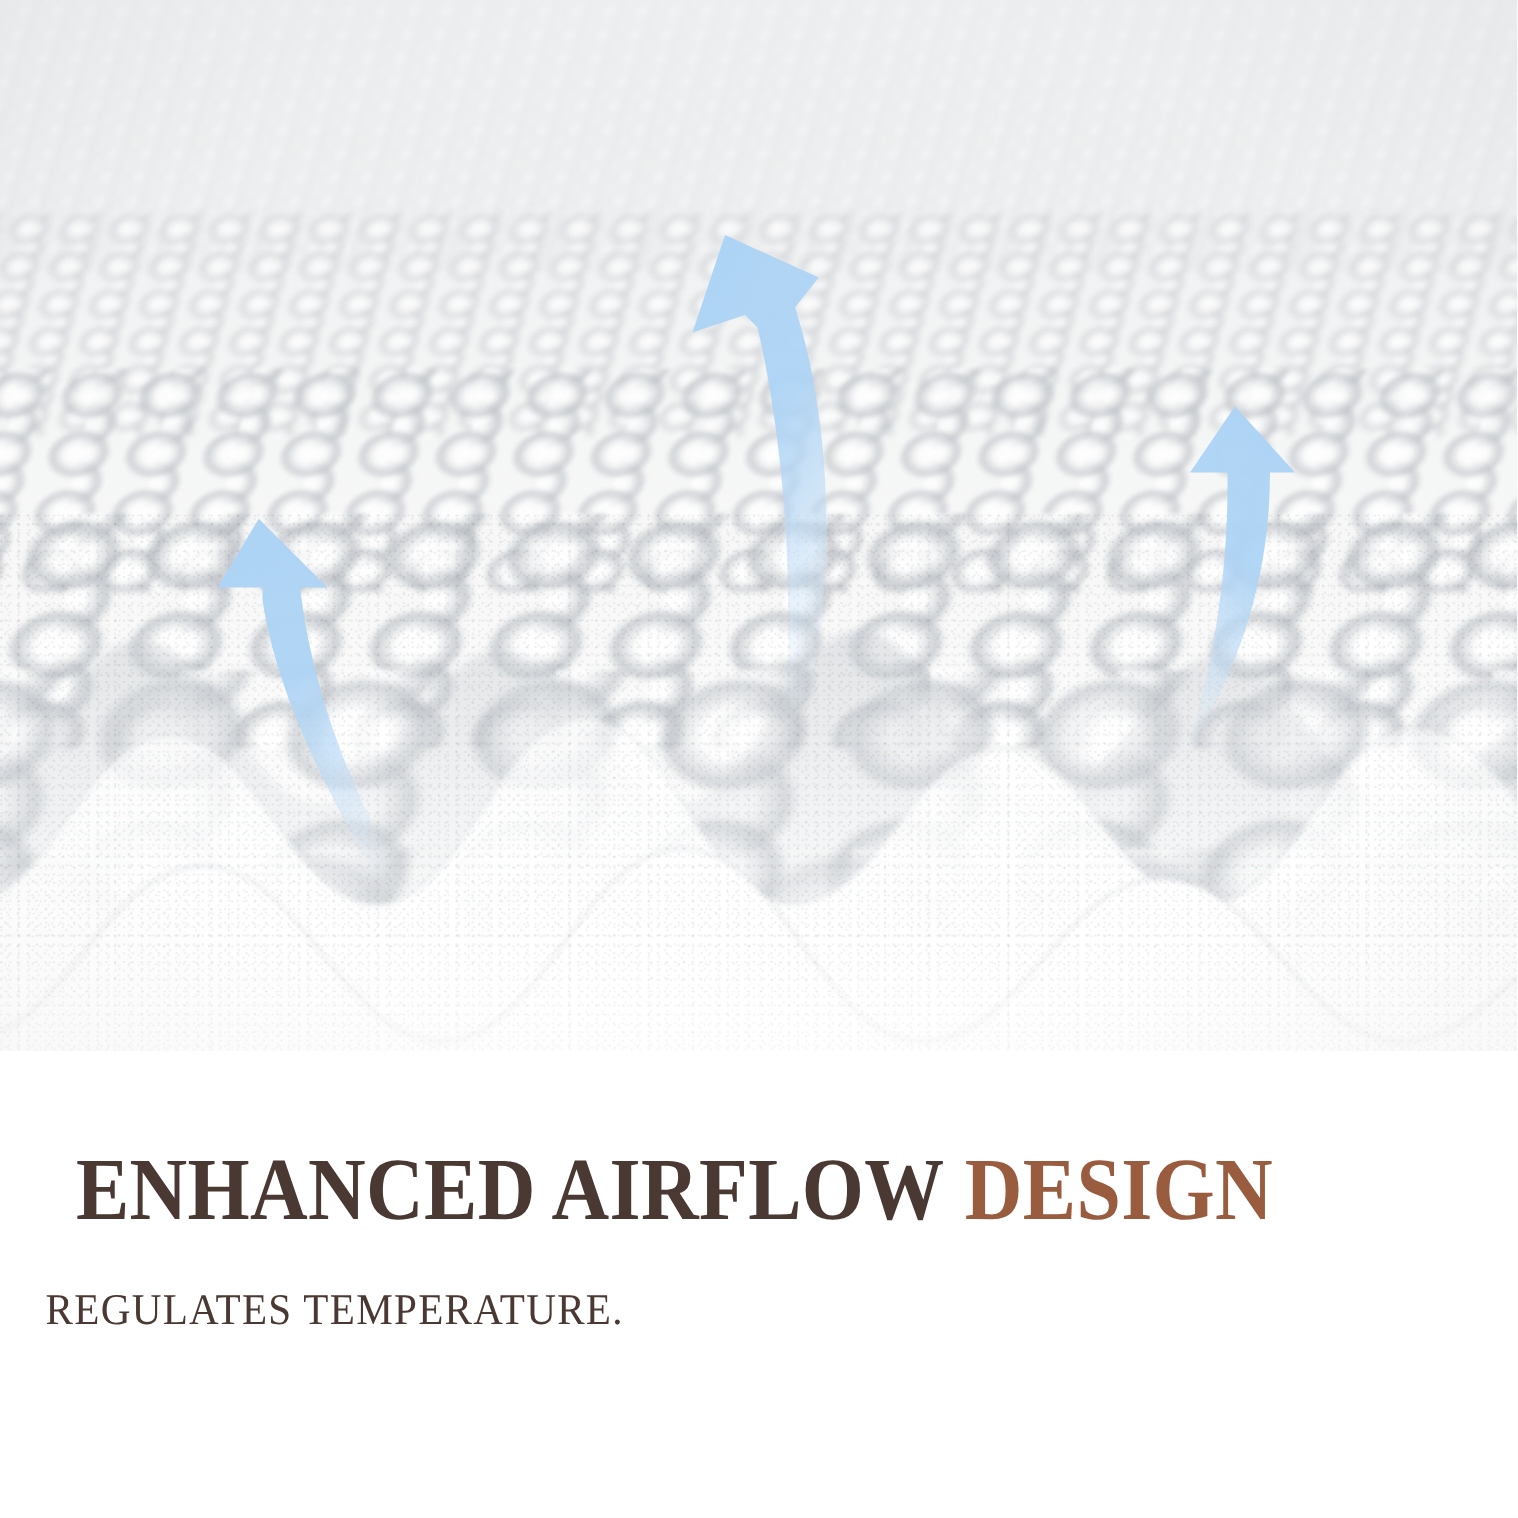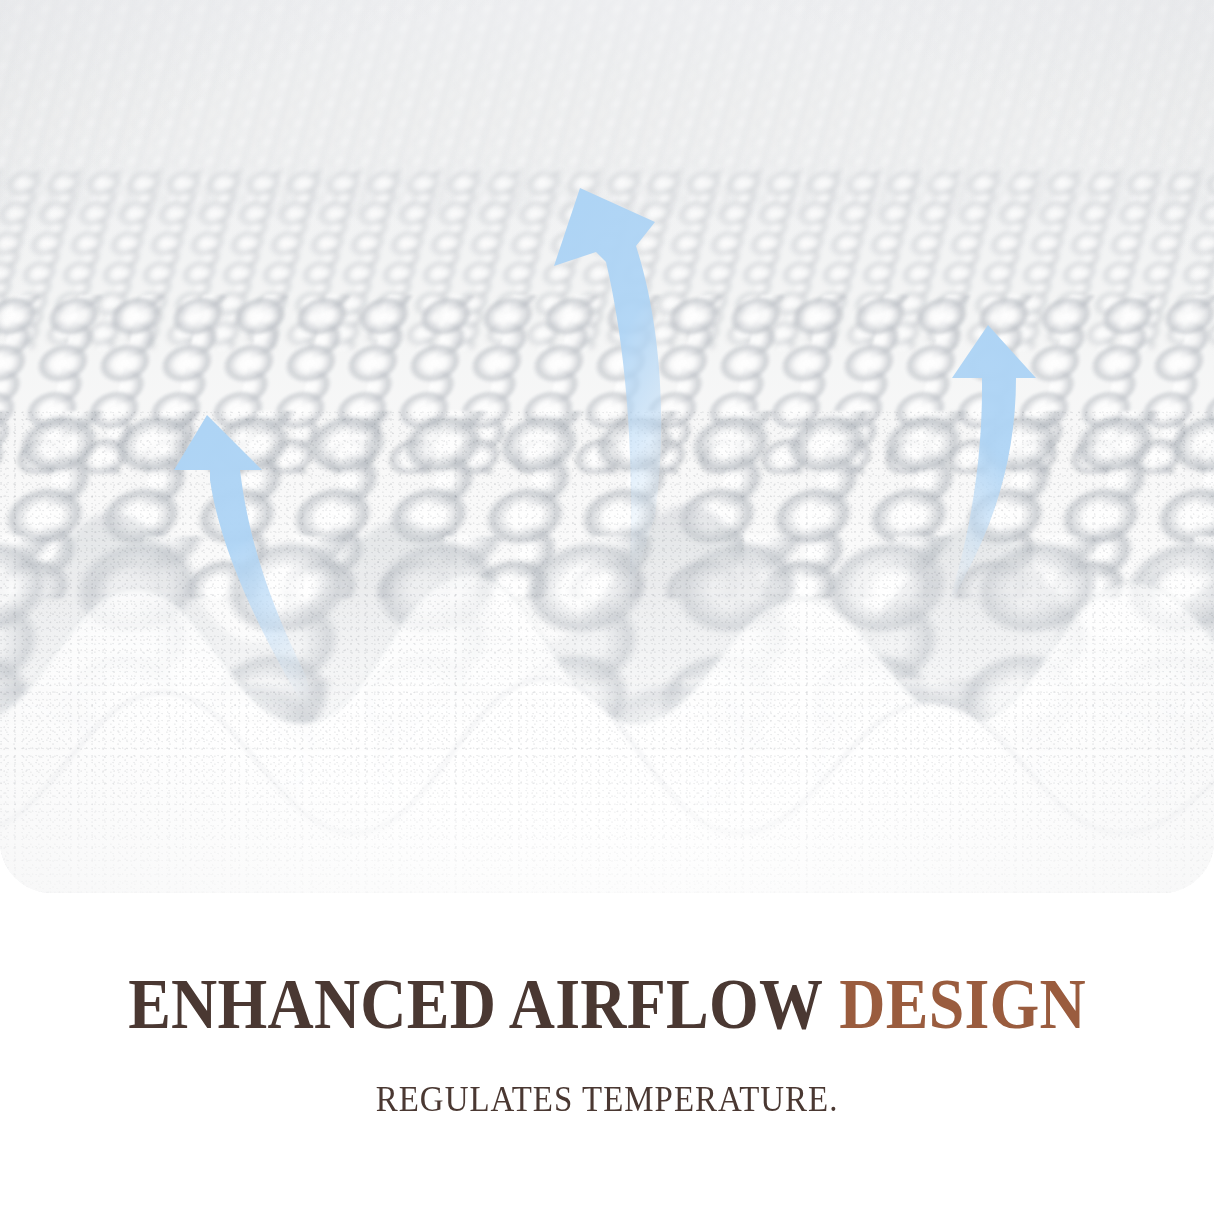--- a/index.html
+++ b/index.html
@@ -190,26 +190,25 @@
     width: 1214px;
     height: 893px;
     pointer-events: none;
   }
   .arrow-shape { pointer-events: auto; }
 
   
   .text-block {
     position: absolute;
     left: 0;
-    top: 893px;
+    top: 841px;
     width: 1214px;
     height: 321px;
     display: flex;
     flex-direction: column;
-    align-items: center;
     justify-content: flex-start;
     background: #ffffff;
   }
 
   .headline {
     margin: 0;
     padding-top: 76px;
     font-family: "Liberation Serif", "DejaVu Serif", serif;
     font-weight: 700;
     font-size: 71px;

